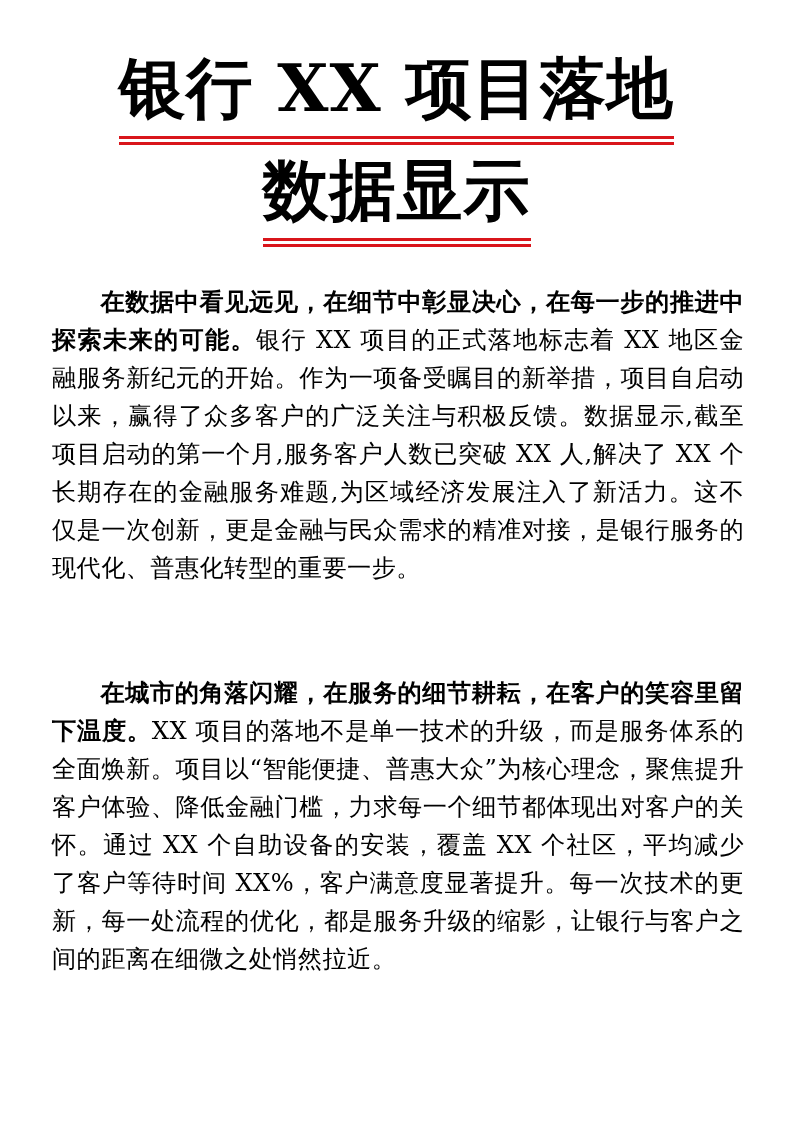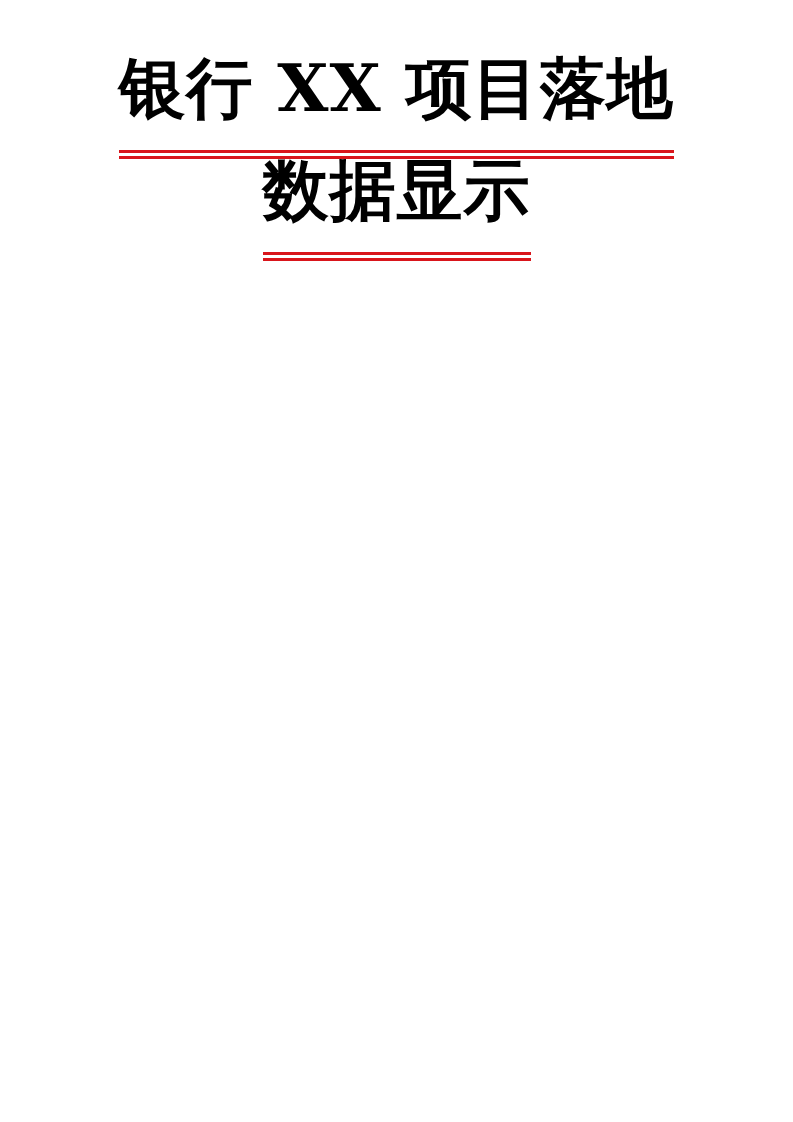--- a/index.html
+++ b/index.html
@@ -3,21 +3,21 @@
   <meta charset="utf-8">
   <style>
     html, body { margin: 0; padding: 0; background: #ffffff; }
     body { width: 793px; height: 1122px; position: relative; overflow: hidden; color: #000; }
     .page { position: absolute; left: 0; top: 0; width: 793px; height: 1122px; }
     .title {
       position: absolute; left: 0; width: 793px; text-align: center;
       font-family: "DejaVu Serif", "Liberation Serif", serif;
       font-weight: bold; font-size: 66px; line-height: 80px; letter-spacing: 1px;
     }
-    .title span.t { display: inline-block; position: relative; padding-bottom: 22px; }
+    .title span.t { display: inline-block; position: relative; padding-bottom: 8px; }
     .title span.t::after {
       content: ""; position: absolute; left: 0; right: 0; bottom: -9px;
       height: 3px; background: #d9151b; box-shadow: 0 -6px 0 #d9151b;
     }
     #title1 { top: 48px; }
     #title2 { top: 150px; }
     .para {
       position: absolute; left: 52px; width: 692px;
       font-family: "DejaVu Serif", "Liberation Serif", serif;
       font-size: 24.2px; line-height: 38px; text-align: justify; text-indent: 2em;
@@ -31,14 +31,16 @@
 <body>
 
 <div class="page">
   <div class="title" id="title1">
     <span class="t">银行 XX 项目落地</span>
   </div>
   <div class="title" id="title2">
     <span class="t">数据显示</span>
   </div>
 
+  <p class="para" id="para1"><b>在数据中看见远见，在细节中彰显决心，在每一步的推进中探索未来的可能。</b><span>银行 XX 项目的正式落地标志着 XX 地区金融服务新纪元的开始。作为一项备受瞩目的新举措，项目自启动以来，赢得了众多客户的广泛关注与积极反馈。数据显示,截至项目启动的第一个月,服务客户人数已突破 XX 人,解决了 XX 个长期存在的金融服务难题,为区域经济发展注入了新活力。这不仅是一次创新，更是金融与民众需求的精准对接，是银行服务的现代化、普惠化转型的重要一步。</span></p>
 
+  <p class="para" id="para2"><b>在城市的角落闪耀，在服务的细节耕耘，在客户的笑容里留下温度。</b><span>XX 项目的落地不是单一技术的升级，而是服务体系的全面焕新。项目以“智能便捷、普惠大众”为核心理念，聚焦提升客户体验、降低金融门槛，力求每一个细节都体现出对客户的关怀。通过 XX 个自助设备的安装，覆盖 XX 个社区，平均减少了客户等待时间 XX%，客户满意度显著提升。每一次技术的更新，每一处流程的优化，都是服务升级的缩影，让银行与客户之间的距离在细微之处悄然拉近。</span></p>
 </div>
 
 </body></html>

